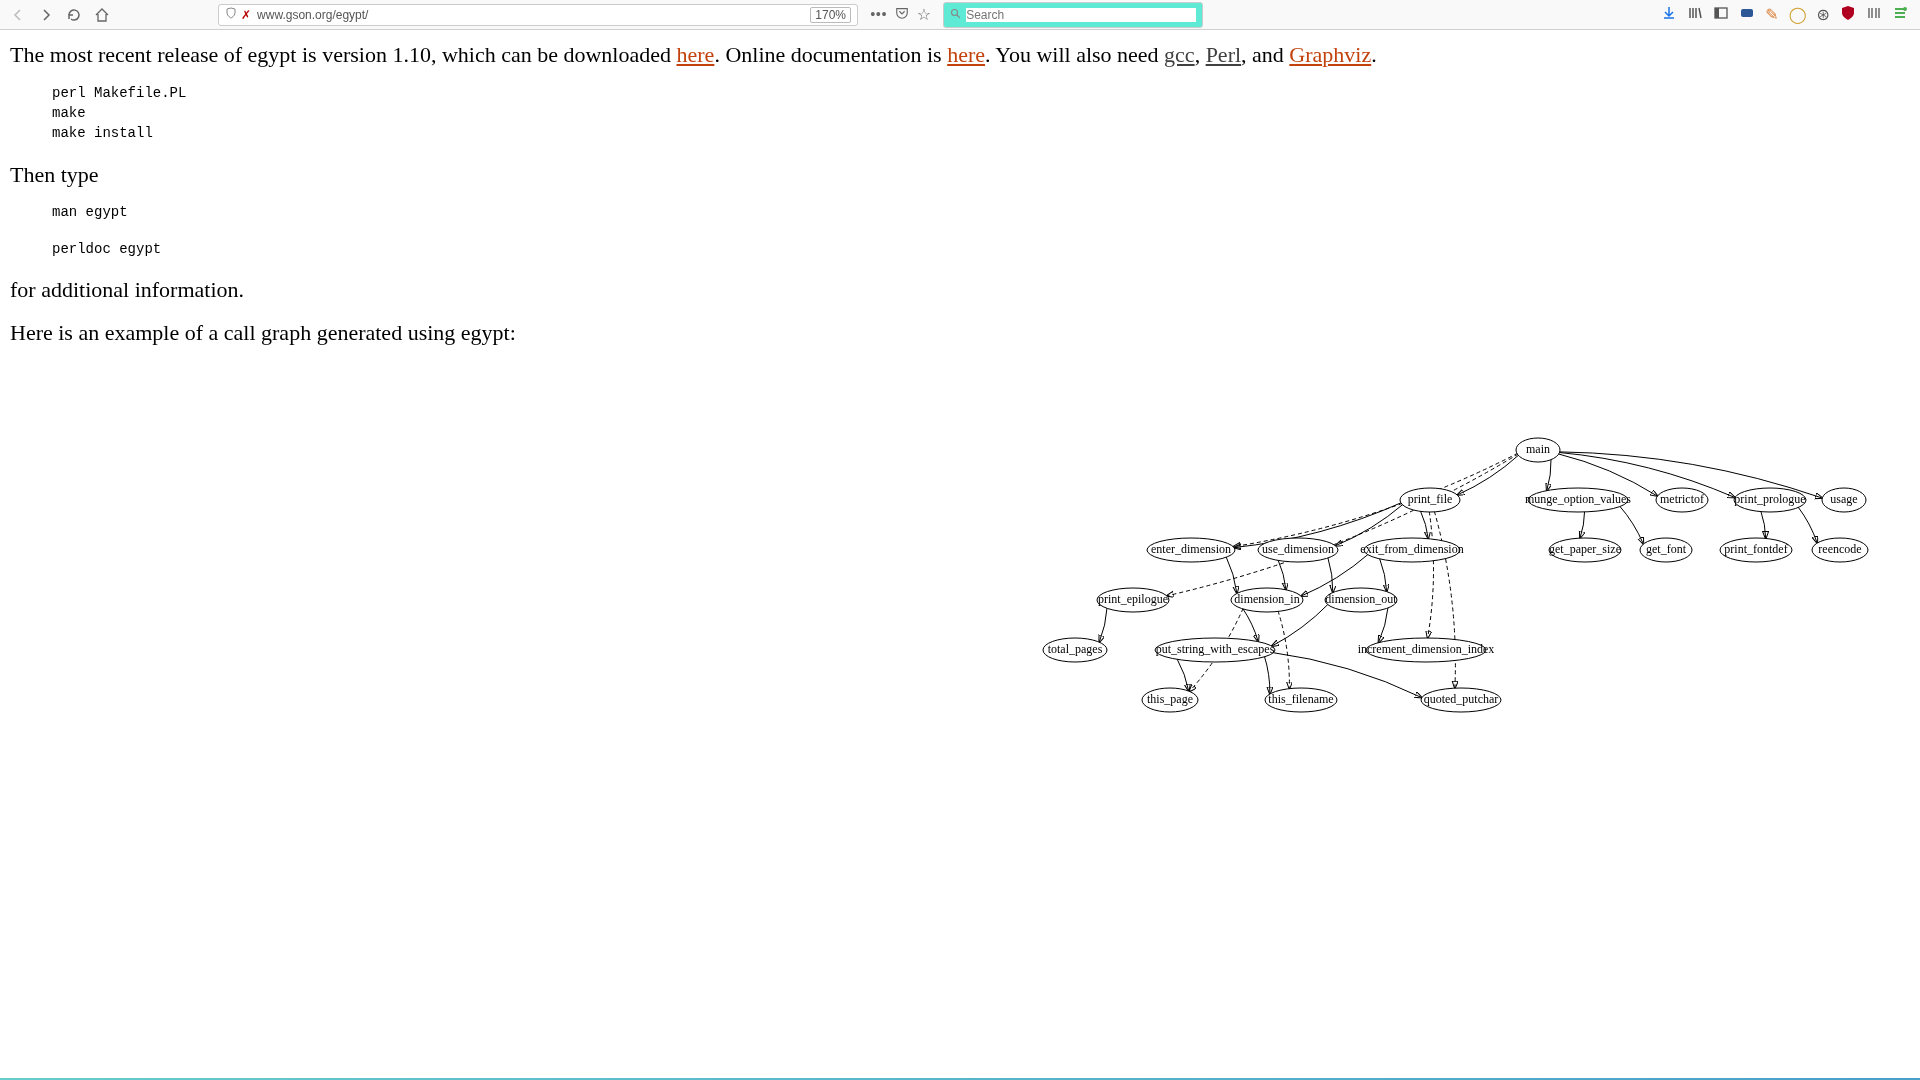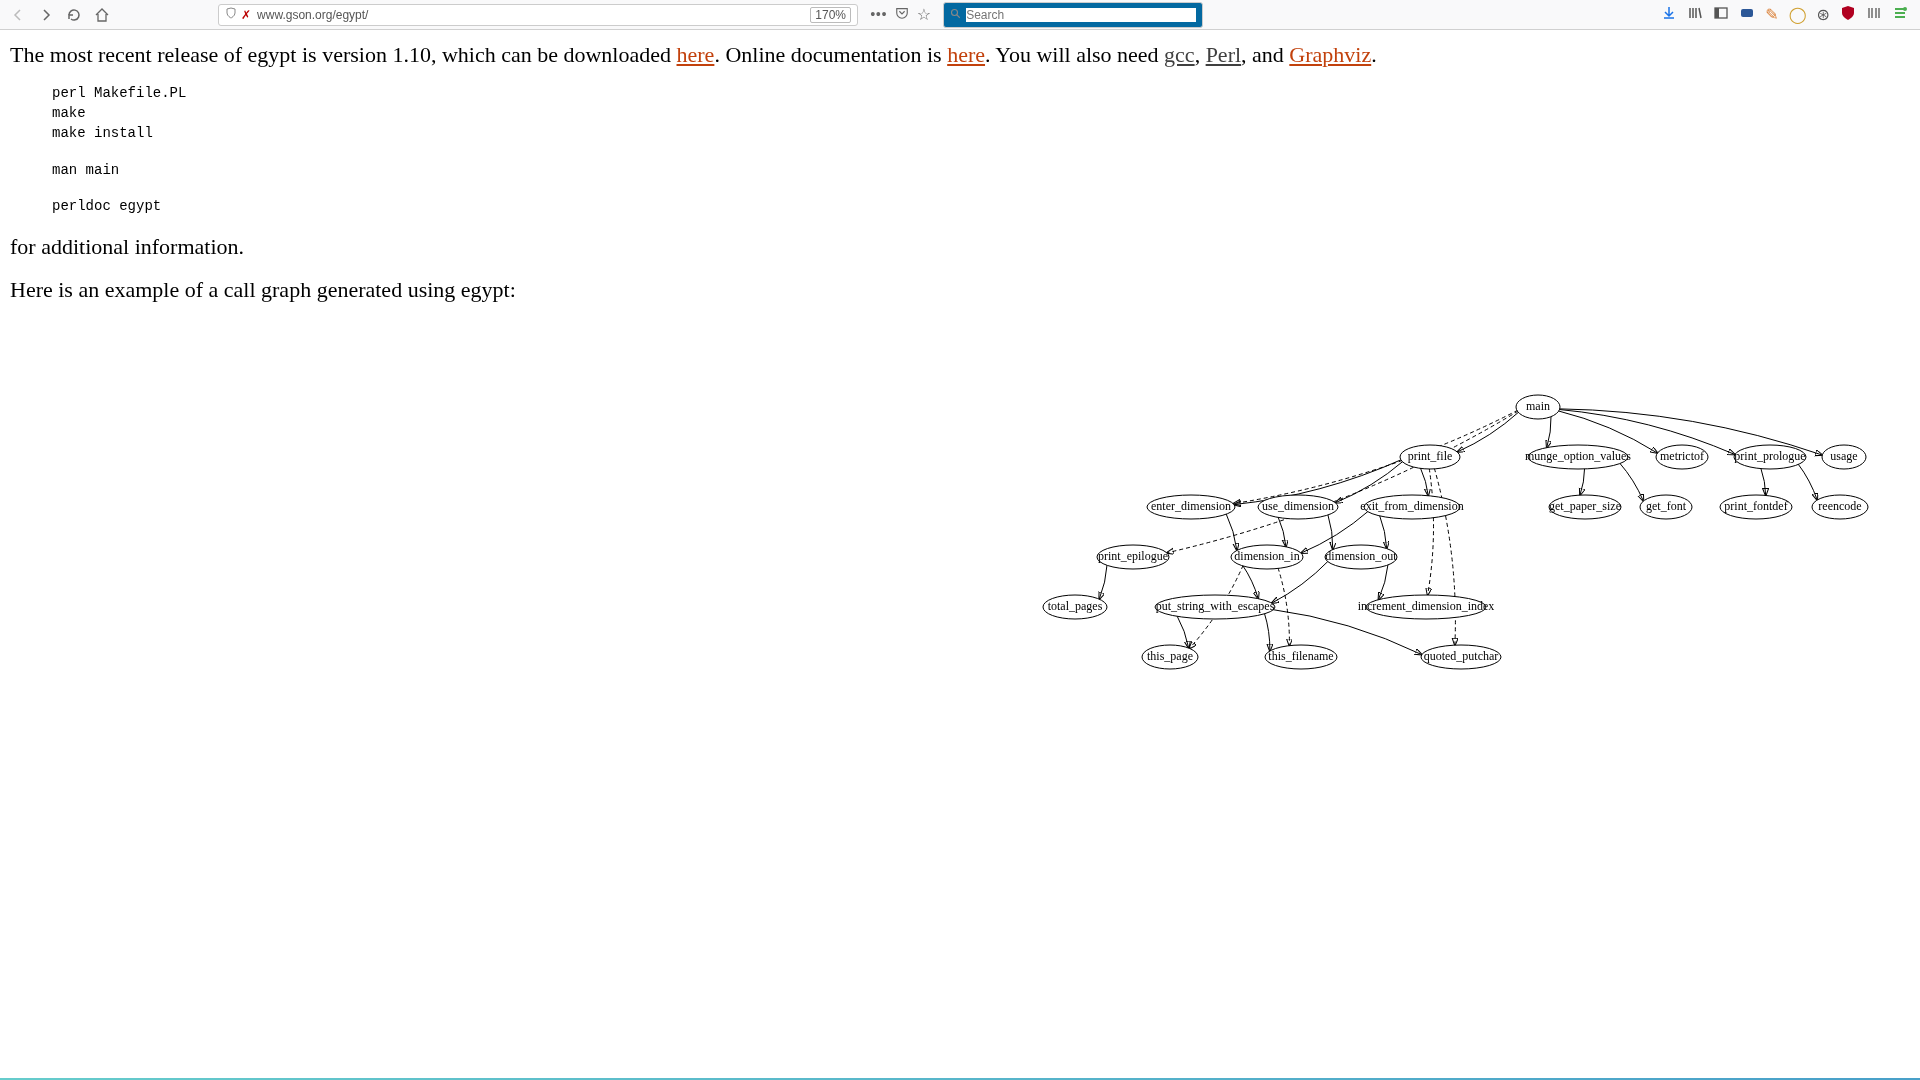--- a/index.html
+++ b/index.html
@@ -7,21 +7,21 @@
 
 
 .chrome { height: 30px; border-bottom: 1px solid #d0d0d0; display: flex; align-items: center; padding: 0 6px; gap: 4px; background: #f9f9fa; }
 .nav-btn { width: 24px; height: 24px; display: flex; align-items: center; justify-content: center; color: #666; cursor: pointer; }
 .nav-btn.disabled { color: #bbb; cursor: default; }
 .url-bar { flex: 0 0 640px; height: 22px; border: 1px solid #ccc; border-radius: 3px; display: flex; align-items: center; padding: 0 6px; margin-left: 100px; background: #fff; font-family: Arial, sans-serif; font-size: 12px; color: #555; }
 .url-bar .shield { margin-right: 4px; }
 .url-bar .favicon { margin-right: 6px; color: #b00; }
 .zoom-badge { border: 1px solid #bbb; border-radius: 2px; padding: 0 4px; font-size: 12px; color: #555; margin-left: auto; font-family: Arial, sans-serif; }
 .url-actions { display: flex; align-items: center; gap: 8px; padding: 0 8px; color: #666; }
-.search-bar { flex: 0 0 260px; height: 26px; border: 1px solid #ccc; border-radius: 3px; display: flex; align-items: center; padding: 0 6px; background: #0369a1; }
+.search-bar { flex: 0 0 260px; height: 26px; border: 1px solid #ccc; border-radius: 3px; display: flex; align-items: center; padding: 0 6px; background: #5eead4; }
 .search-bar input { border: none; outline: none; width: 100%; font-size: 12px; color: #888; font-family: Arial, sans-serif; }
 .right-icons { margin-left: auto; display: flex; align-items: center; gap: 10px; padding-right: 6px; color: #555; }
 .right-icons span, .right-icons svg { cursor: pointer; }
 .ublock { color: #b00020; }
 
 
 .page { padding: 10px 10px 0 10px; height: calc(1080px - 30px - 2px); overflow-y: scroll; font-size: 22px; color: #000; }
 .page p { margin-bottom: 12px; line-height: 1.4; }
 .page pre { font-family: 'Courier New', monospace; font-size: 14px; margin: 10px 0 16px 42px; line-height: 1.45; }
 .page a { color: #404040; text-decoration: underline; }
@@ -127,21 +127,22 @@
 <div class="page">
 
   <p>
     <span>The most recent release of egypt is version 1.10, which can be downloaded </span><a href="#" class="visited">here</a><span>. Online documentation is </span><a href="#" class="visited">here</a><span>. You will also need </span><a href="#">gcc</a><span>, </span><a href="#">Perl</a><span>, and </span><a href="#" class="visited">Graphviz</a><span>.</span>
   </p>
 
   <pre>perl Makefile.PL
 make
 make install</pre>
 
-  <pre>man main</pre>
+  <p>Then type</p>
+  <pre>man egypt</pre>
 
   <pre>perldoc egypt</pre>
 
   <p>for additional information.</p>
   <p>Here is an example of a call graph generated using egypt:</p>
 
   <div class="graph-wrap">
     <svg class="graph-svg" viewBox="0 0 920 340">
       <defs>
         <marker id="ah" markerWidth="8" markerHeight="8" refX="7" refY="3" orient="auto">

